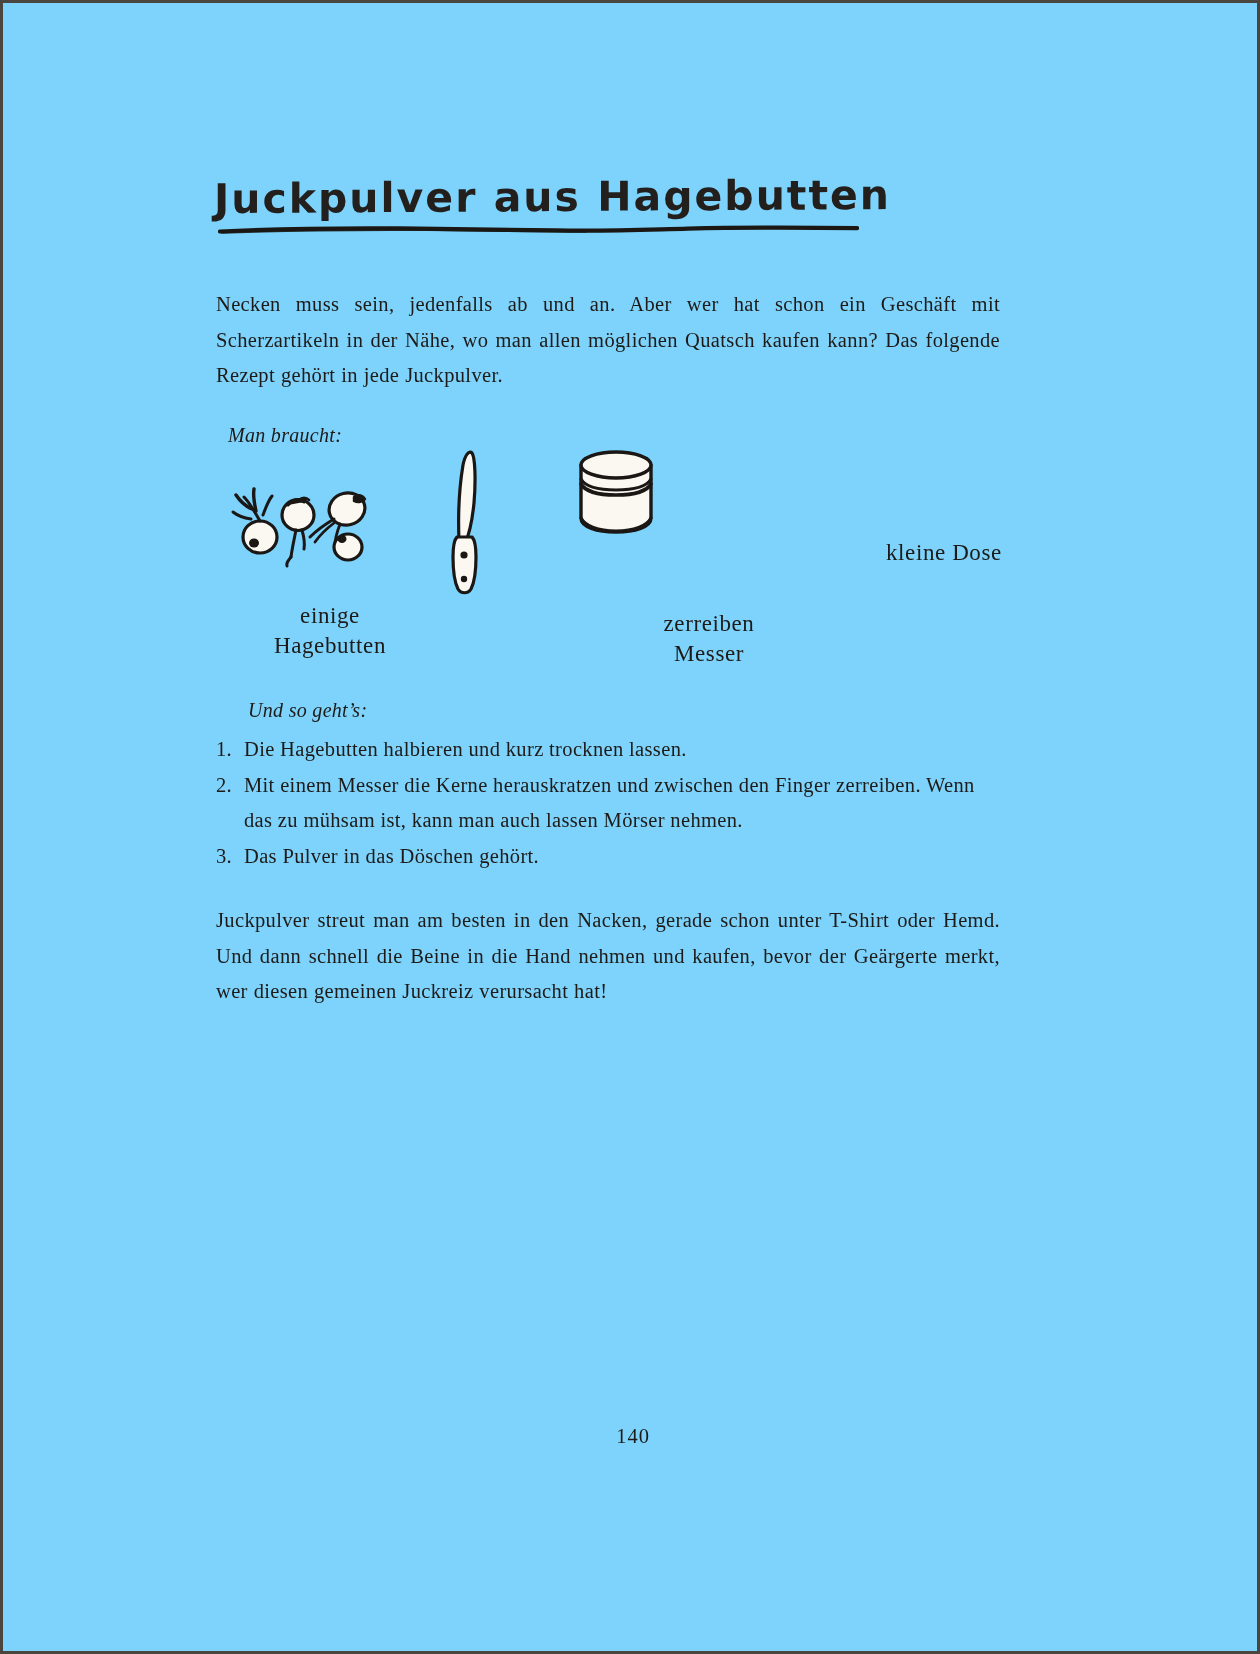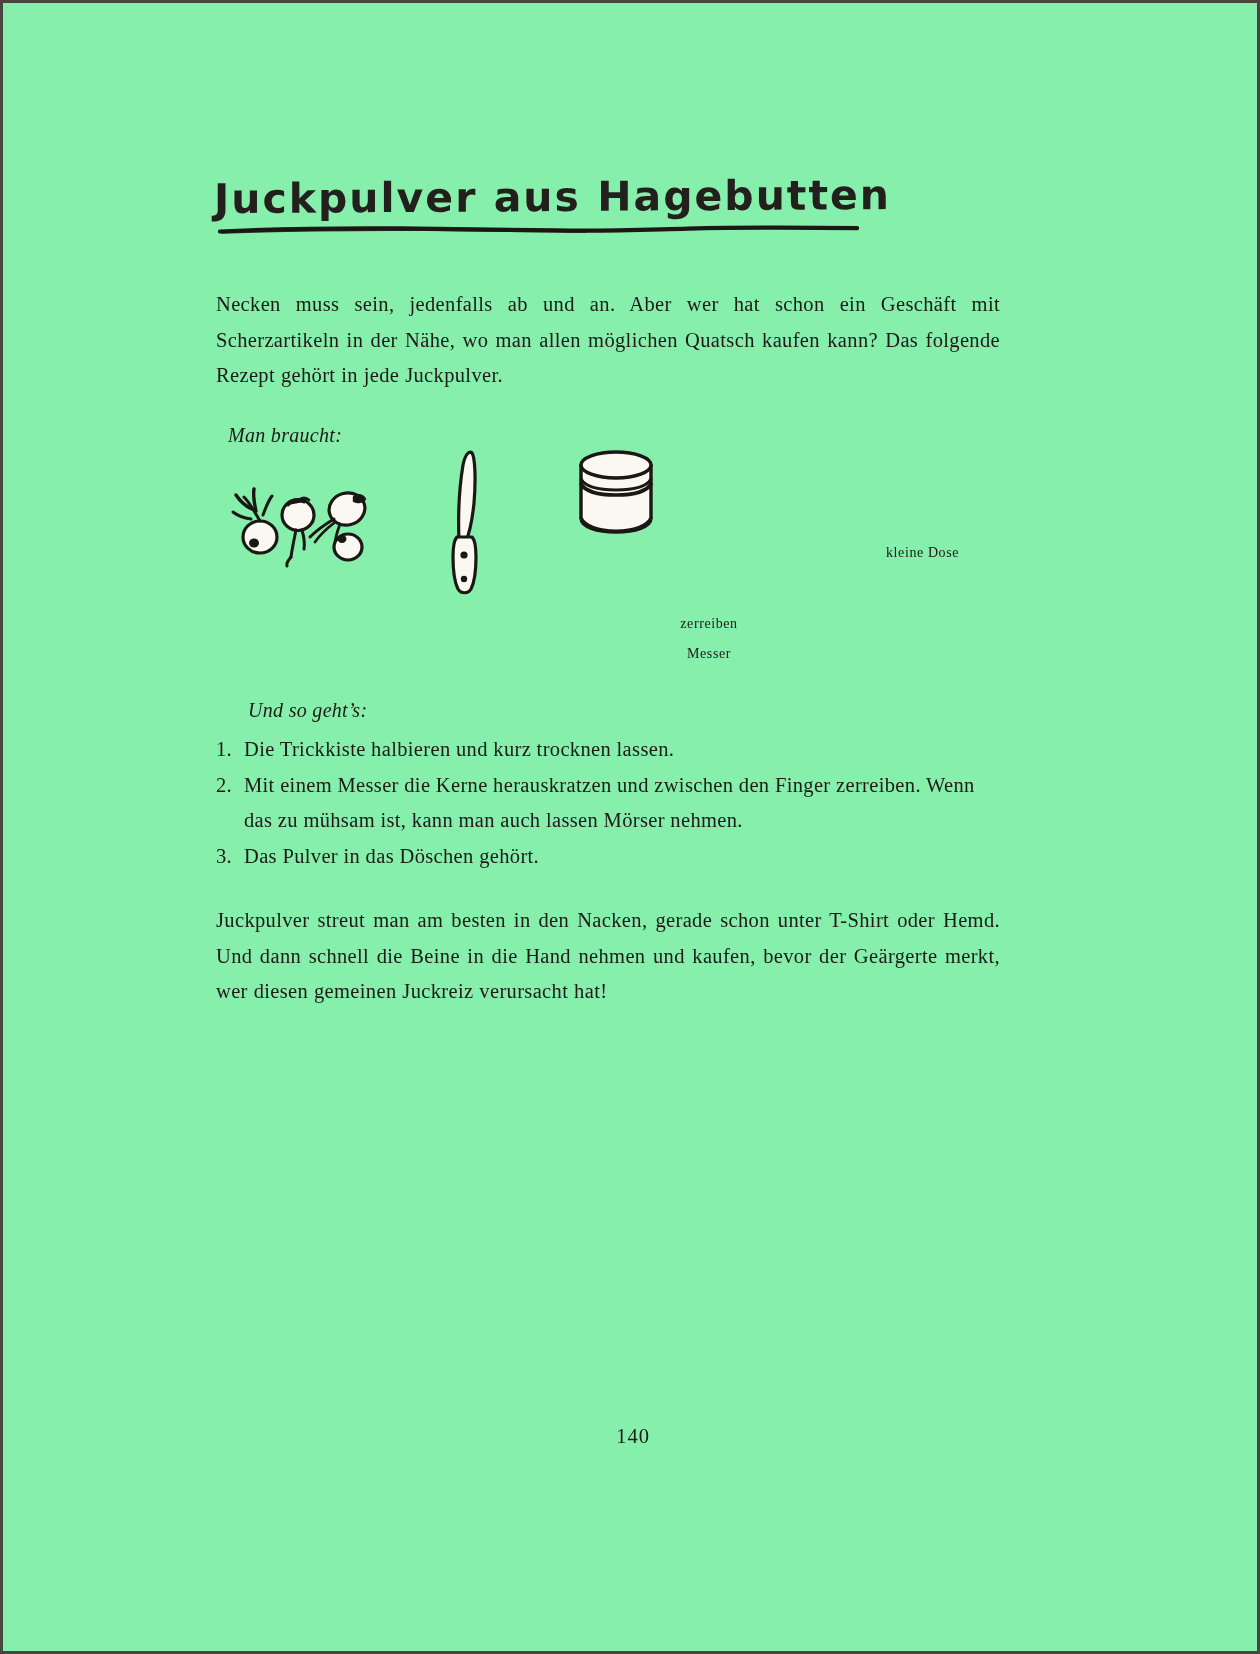--- a/index.html
+++ b/index.html
@@ -10,21 +10,21 @@
   }
   body {
     font-family: "Liberation Serif", serif;
   }
 
   .page {
     position: relative;
     width: 1260px;
     height: 1654px;
     margin: 0 auto;
-    background: #86efac;
+    background: #7dd3fc;
     box-sizing: border-box;
     border: 3px solid #4a463f;
     overflow: hidden;
   }
 
   
   .title-block {
     position: absolute;
     left: 211px;
     top: 173px;
@@ -87,21 +87,21 @@
   }
   .illus {
     position: absolute;
   }
   .illus-hips   { left: 14px;  top: 30px; }
   .illus-knife  { left: 220px; top: 0px;  }
   .illus-tin    { left: 355px; top: 3px;  }
 
   .cap {
     position: absolute;
-    font-size: 14px;
+    font-size: 23px;
     line-height: 30px;
     color: #1d1a17;
     letter-spacing: 0.6px;
     text-align: center;
     white-space: pre-line;
   }
   .cap-hips  { left: -5px;  top: 126px; width: 210px; }
   .cap-knife { left: 183px; top: 164px; width: 180px; }
   .cap-tin   { left: 315px; top: 90px;  width: 260px; text-align: left; }
 
@@ -205,20 +205,22 @@
           <path d="M104 48 C96 54, 90 60, 85 67" fill="none" stroke-width="2.8"></path>
           <path d="M110 49 C107 57, 105 64, 105 70" fill="none" stroke-width="2.8"></path>
           <path d="M124 22 C129 19, 133 20, 135 24 C133 27, 128 28, 124 26 Z" fill="#1a1714" stroke="#1a1714" stroke-width="2.4"></path>
         </g>
 
         <g stroke="#1a1714" fill="#faf8f0" stroke-width="3.2" stroke-linecap="round" stroke-linejoin="round">
           <ellipse cx="118" cy="72" rx="14" ry="13"></ellipse>
           <ellipse cx="112" cy="64" rx="4.5" ry="4" fill="#1a1714" stroke="none"></ellipse>
         </g>
       </svg>
+      <div class="cap cap-hips">einige
+Hagebutten</div>
     </div>
 
     <div class="illus illus-knife">
       <svg width="70" height="152" viewBox="0 0 70 152" xmlns="http://www.w3.org/2000/svg">
         <g stroke="#1a1714" fill="#faf8f0" stroke-width="3.2" stroke-linecap="round" stroke-linejoin="round">
 
           <path d="M23 96 C22 72, 23 44, 27 20 C29 10, 33 5, 36 8 C39 12, 40 34, 38 58 C36 78, 32 92, 29 99 Z"></path>
 
           <path d="M21 92 C19 94, 17 100, 17 112 C17 126, 19 138, 22 144 C25 149, 32 149, 35 144 C38 138, 40 126, 40 112 C40 100, 38 94, 36 92 Z"></path>
 
@@ -246,21 +248,21 @@
       </svg>
       <div class="cap cap-tin">kleine Dose</div>
     </div>
   </div>
 
   <div class="label-italic steps-label">Und so geht’s:</div>
 
   <ol class="steps">
     <li class="step">
       <span class="step-num">1.</span>
-      <span>Die Trickkiste halbieren und kurz trocknen lassen.</span>
+      <span>Die Hagebutten halbieren und kurz trocknen lassen.</span>
     </li>
     <li class="step">
       <span class="step-num">2.</span>
       <span>Mit einem Messer die Kerne herauskratzen und zwischen den Finger zerreiben. Wenn das zu mühsam ist, kann man auch lassen Mörser nehmen.</span>
     </li>
     <li class="step">
       <span class="step-num">3.</span>
       <span>Das Pulver in das Döschen gehört.</span>
     </li>
   </ol>

